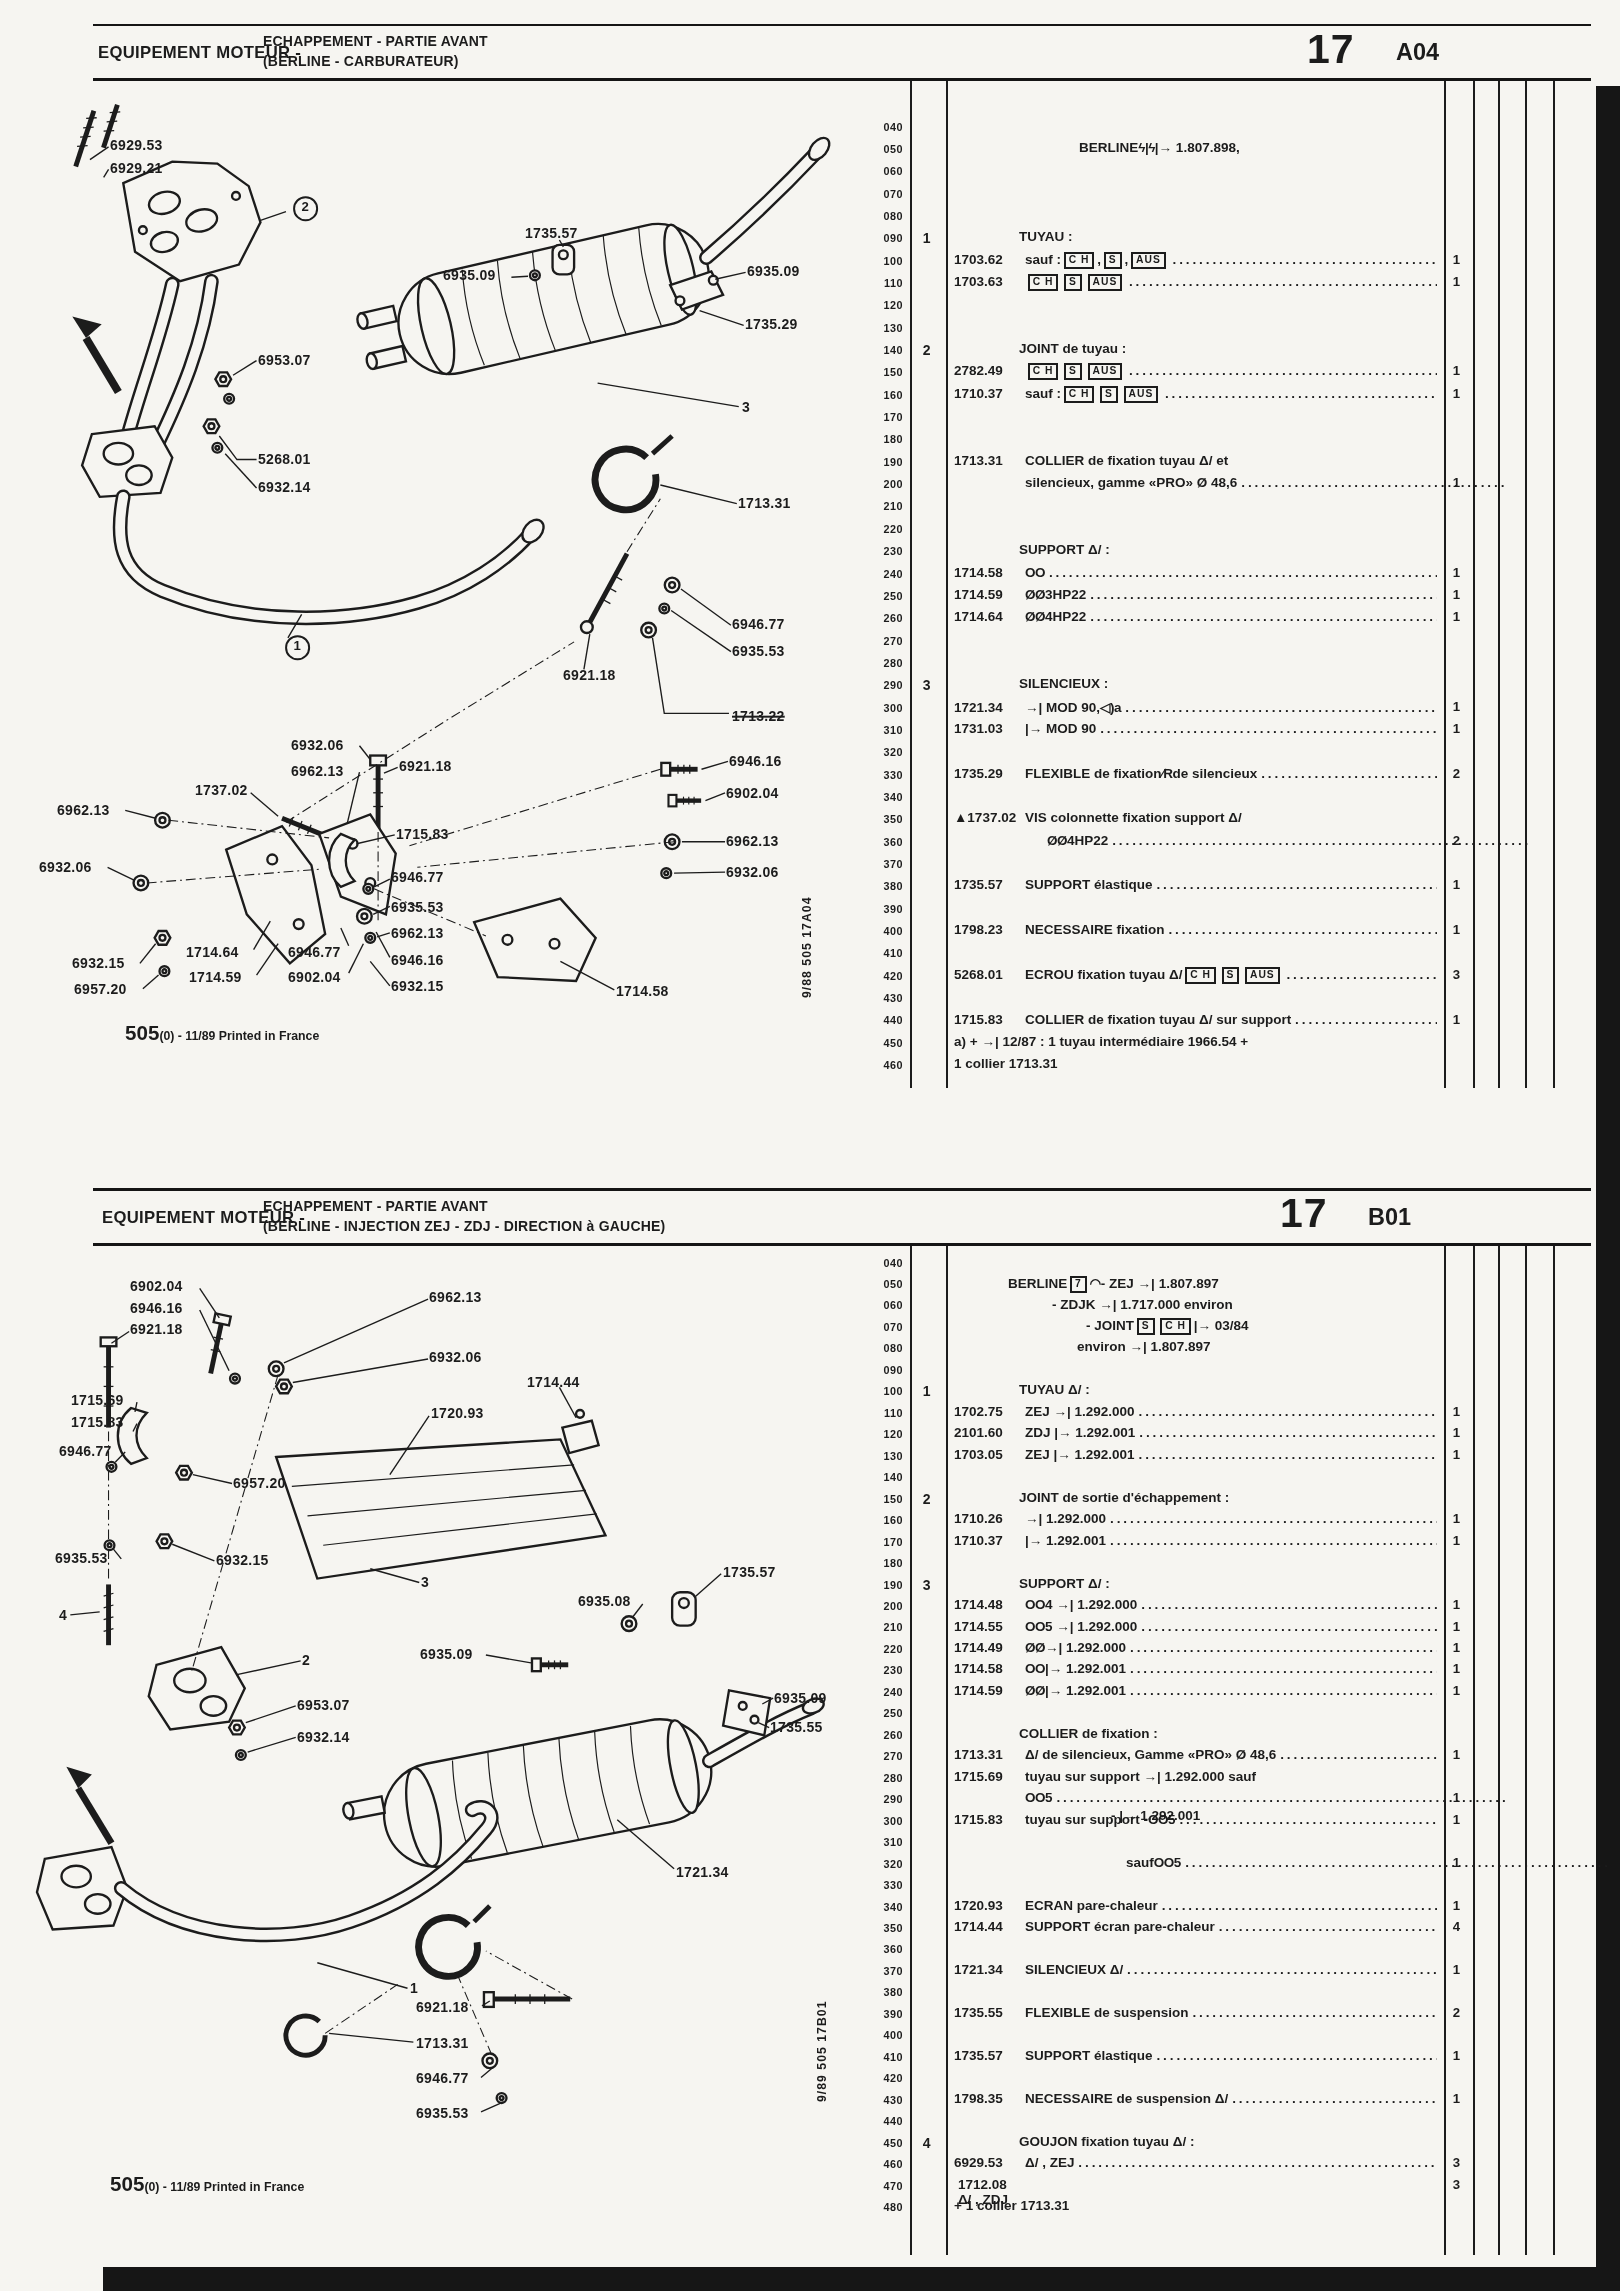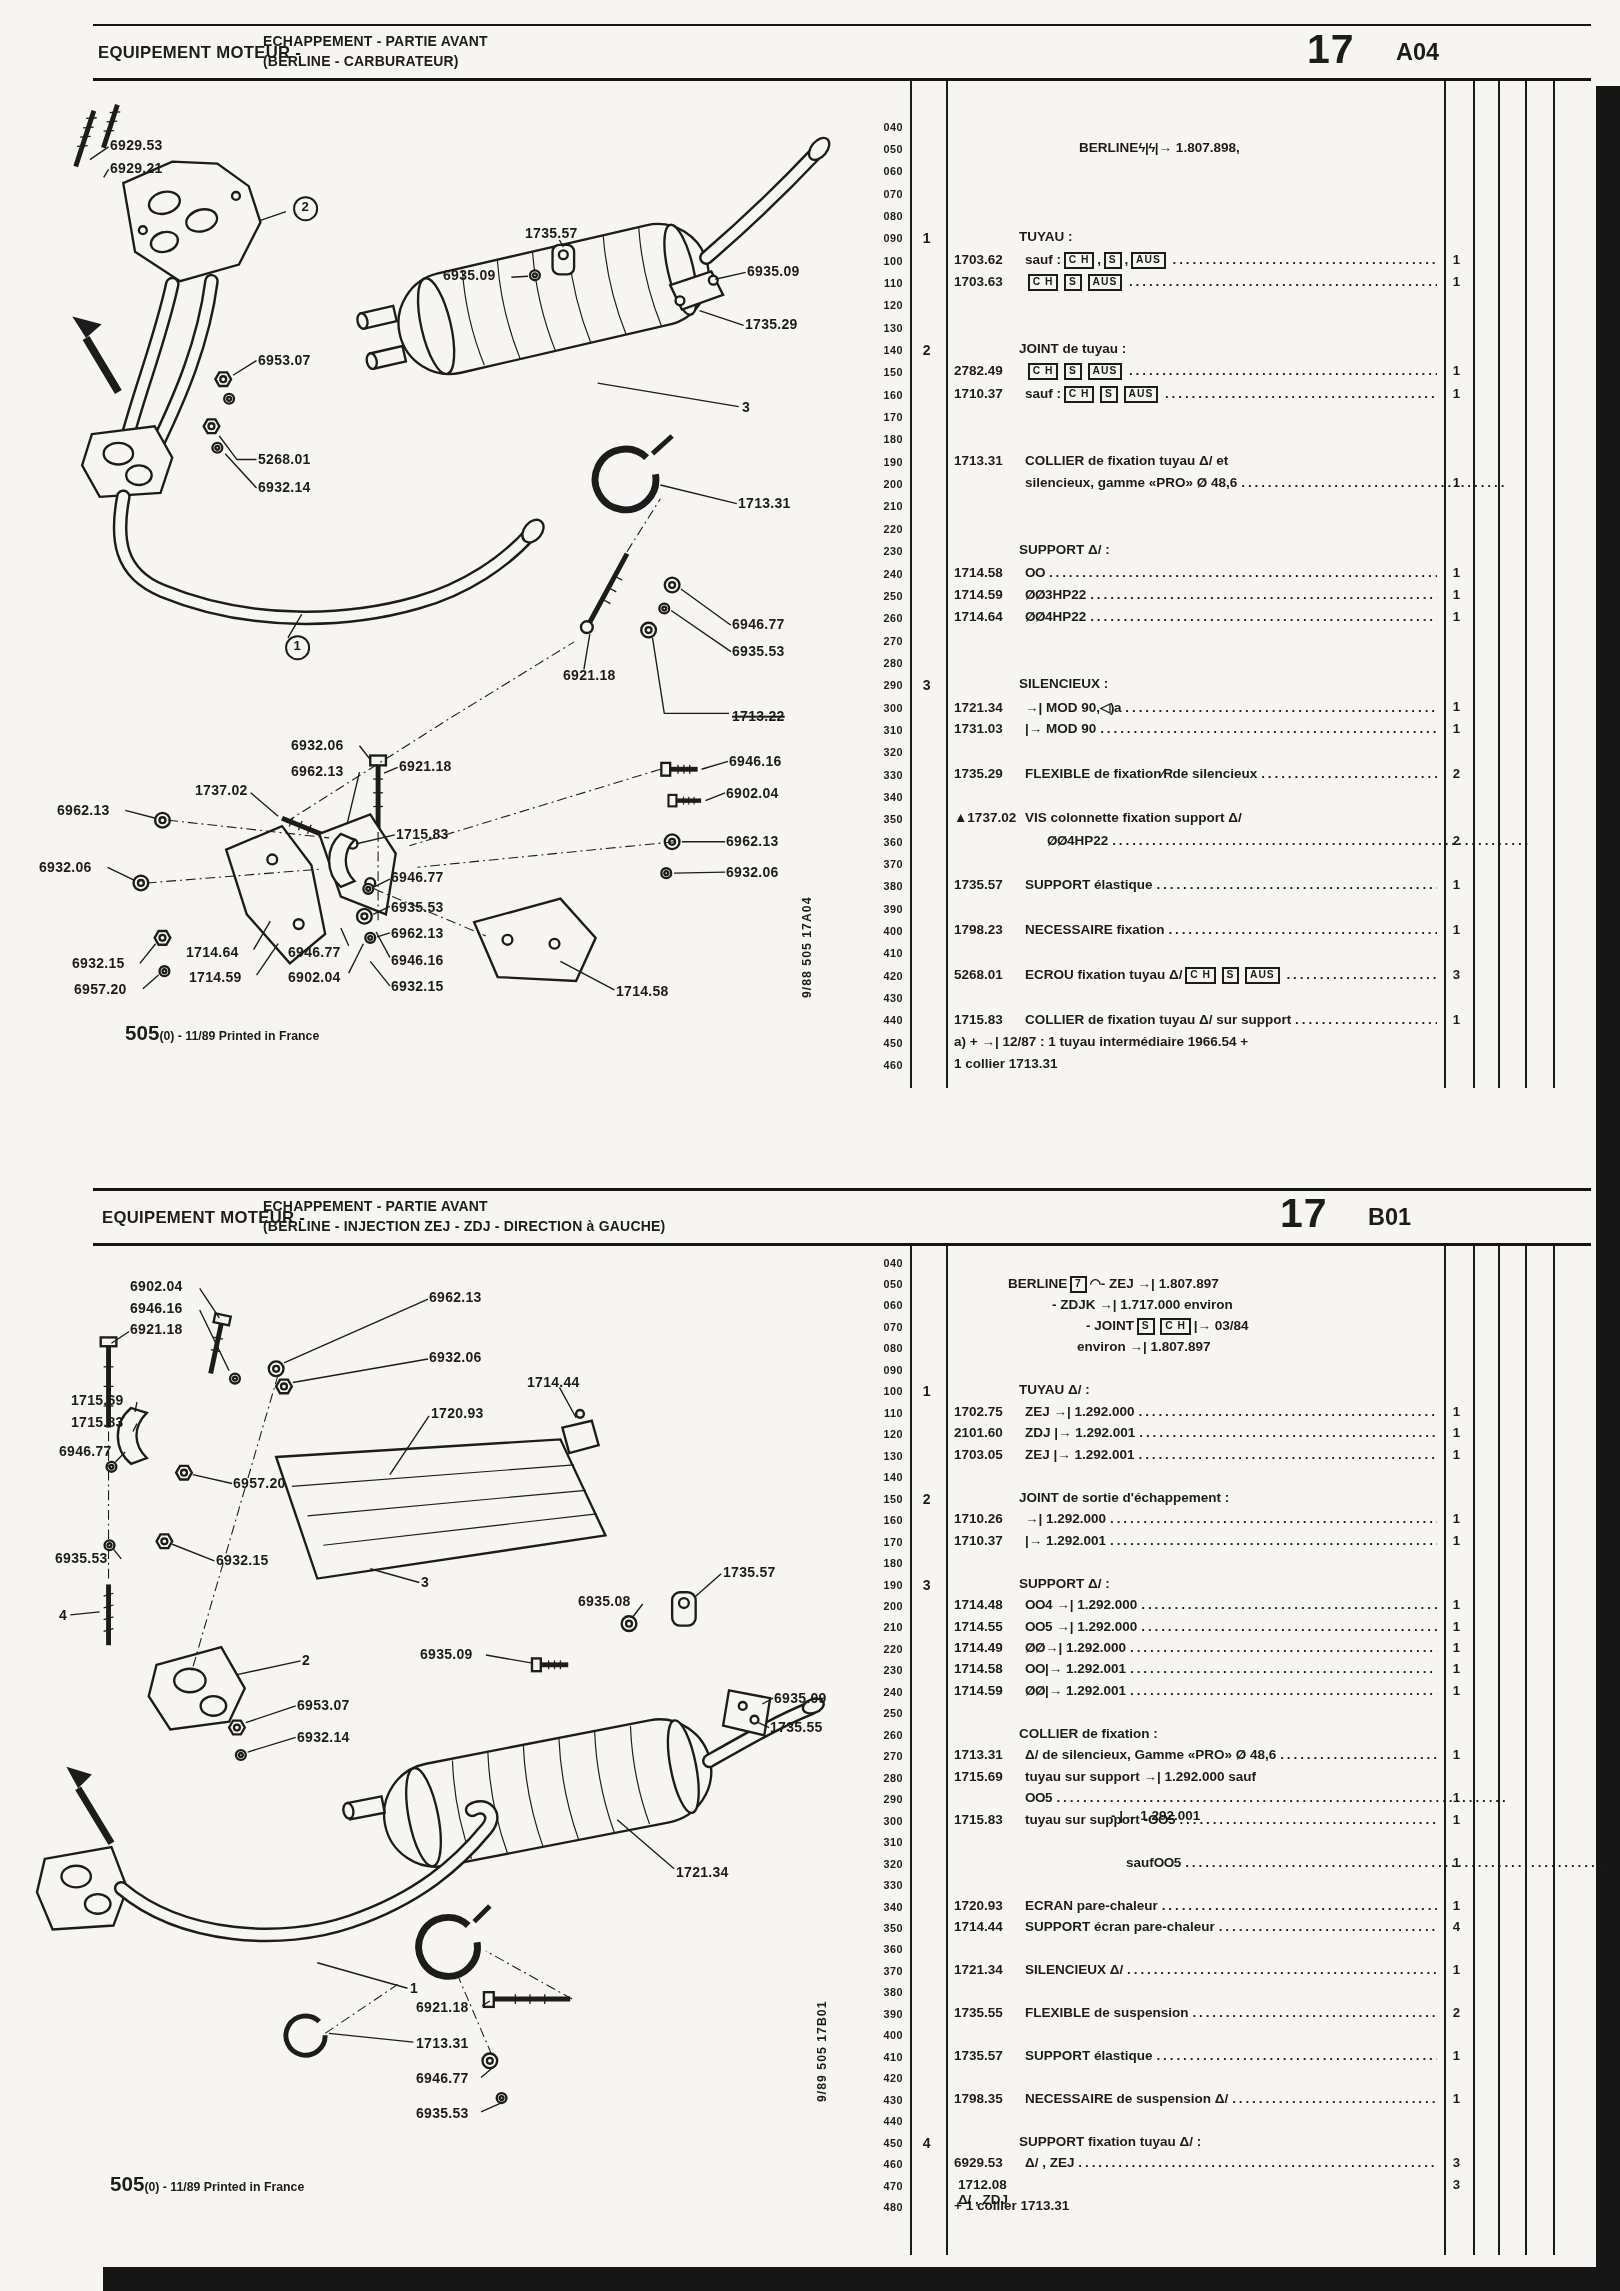--- a/index.html
+++ b/index.html
@@ -848,21 +848,21 @@
         <span class="dots">........................................................................................................................</span>
       </div>
       <div class="qty" style="top: 2048px;">1</div>
       <div class="tline" style="top: 2091px;">
         <span class="ref">1798.35</span>
         <span>NECESSAIRE de suspension Δ/</span>
         <span class="dots">........................................................................................................................</span>
       </div>
       <div class="qty" style="top: 2091px;">1</div>
       <div class="tline" style="top: 2134px; padding-left: 65px;">
-        <span>SUPPORT fixation tuyau Δ/ :</span>
+        <span>GOUJON fixation tuyau Δ/ :</span>
       </div>
       <div class="tline" style="top: 2155px;">
         <span class="ref">6929.53</span>
         <span>Δ/ , ZEJ</span>
         <span class="dots">........................................................................................................................</span>
       </div>
       <div class="qty" style="top: 2155px;">3</div>
       <div class="tline" style="top: 2177px; flex-direction: column;">
         <span class="ref">1712.08</span>
         <span>Δ/ , ZDJ</span>

